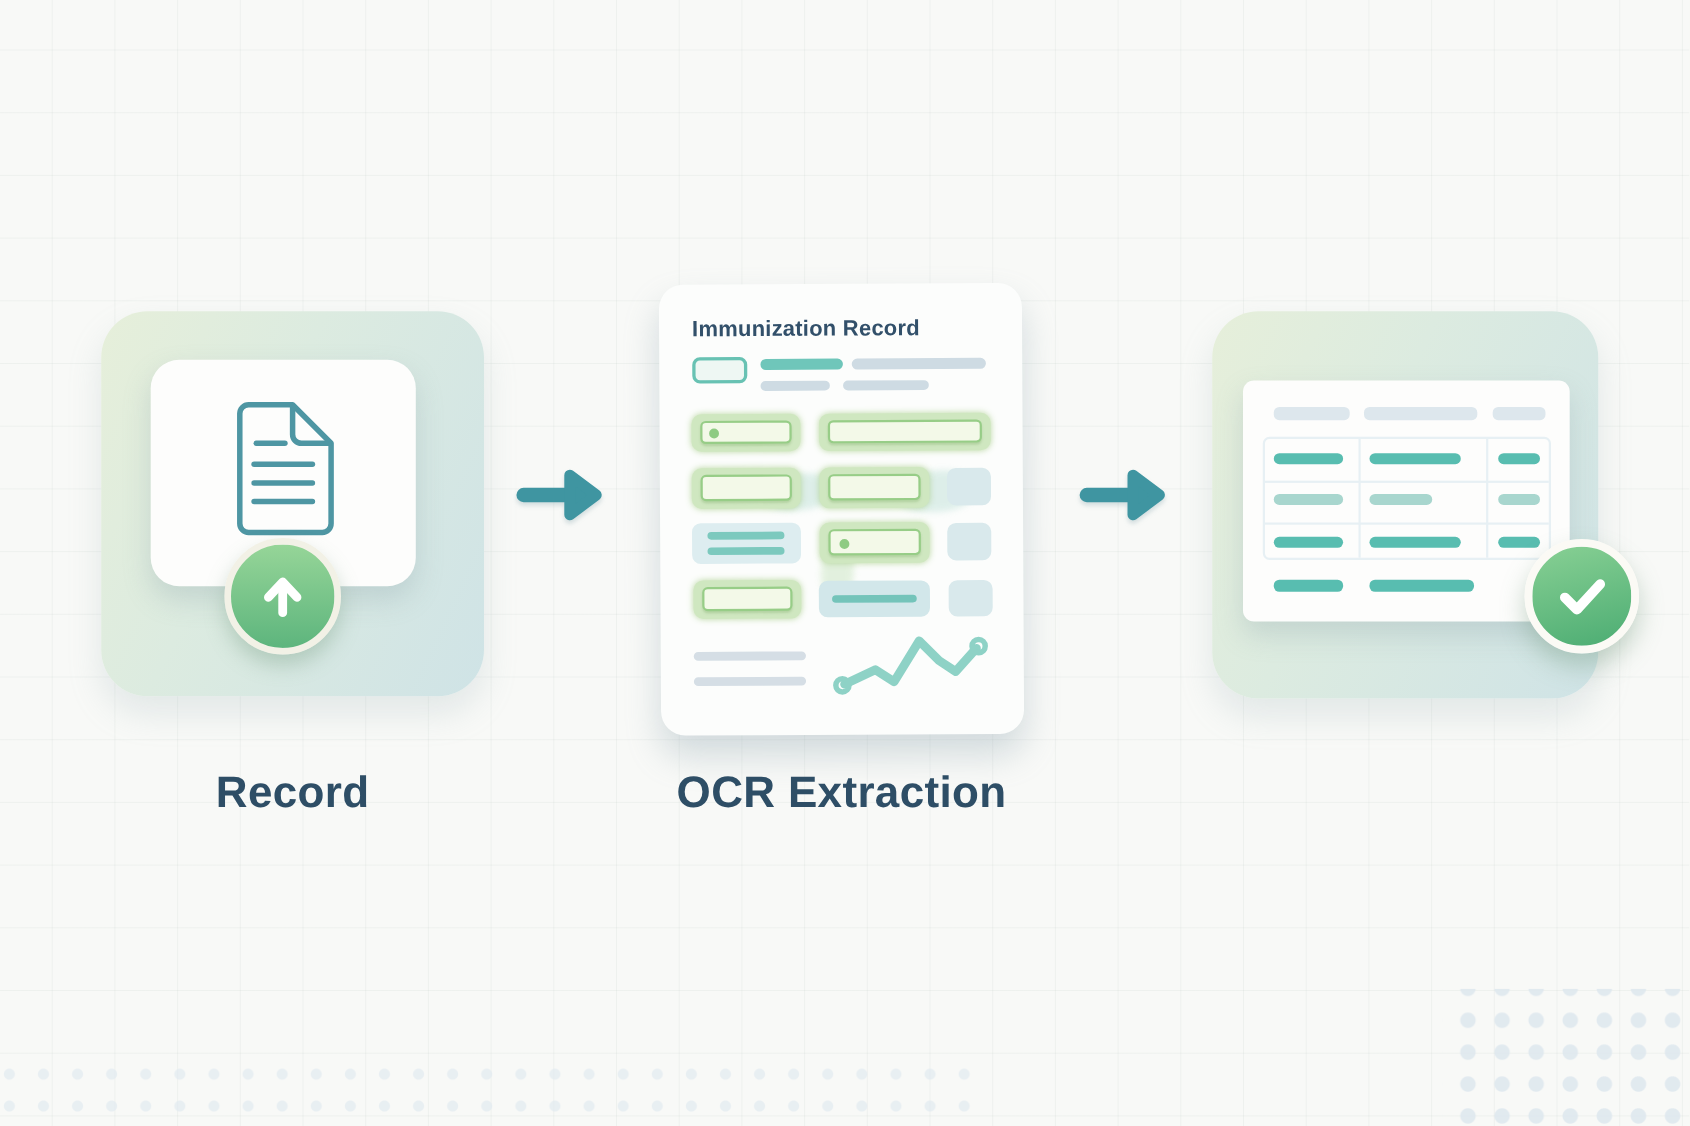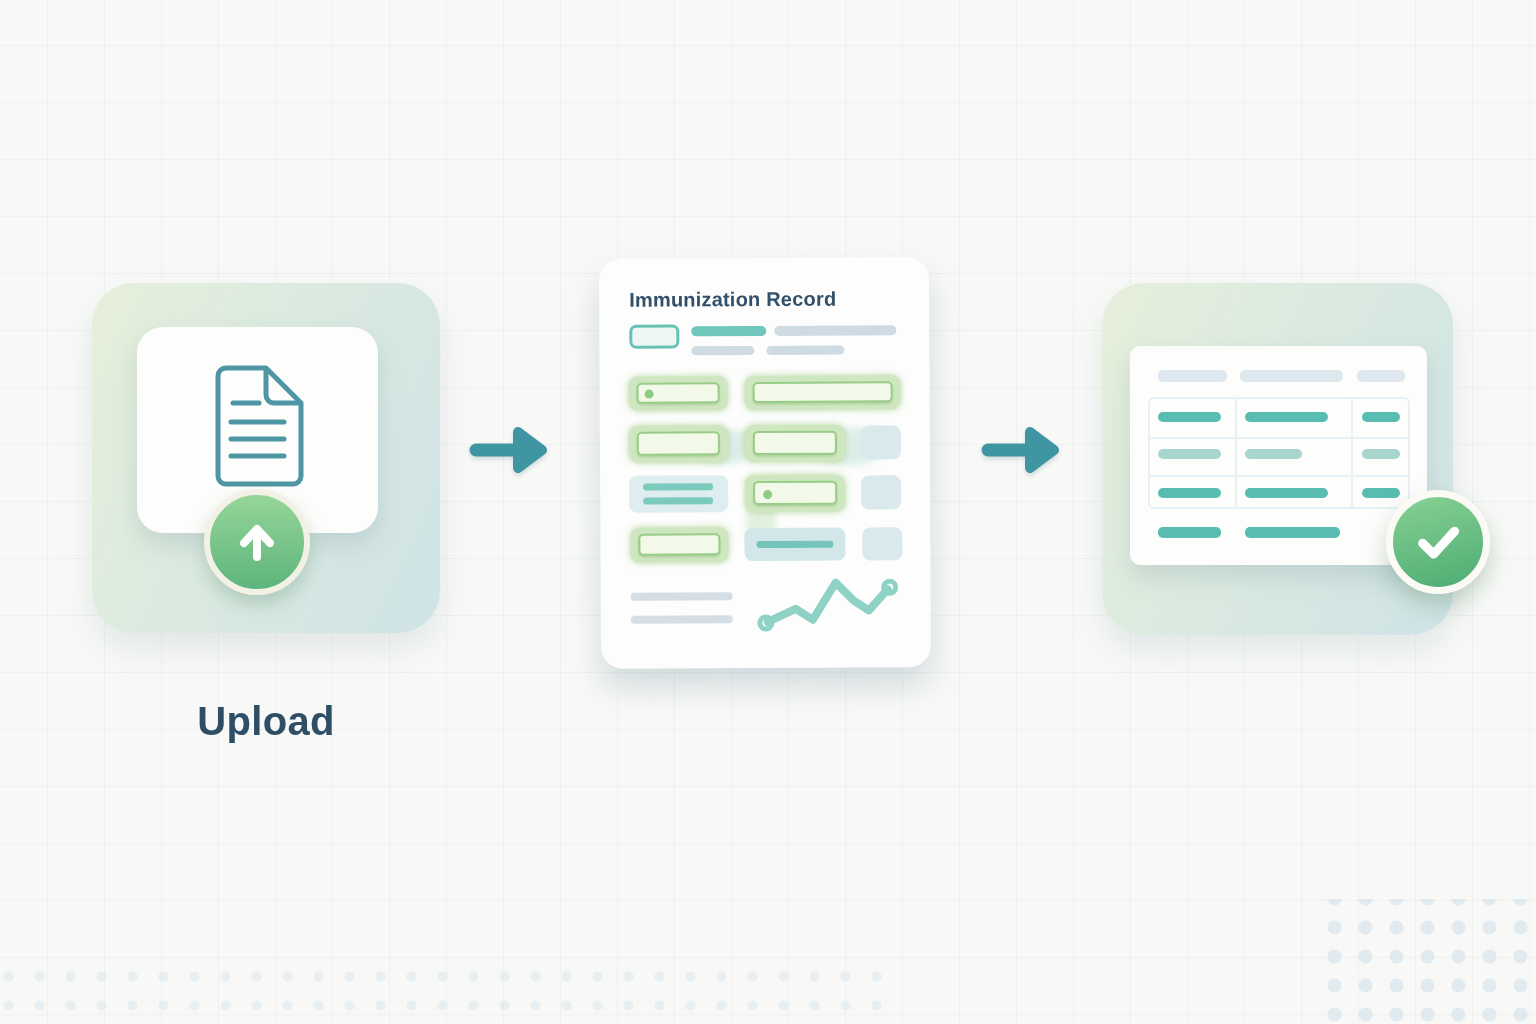--- a/index.html
+++ b/index.html
@@ -218,14 +218,15 @@
       <div class="tbar cell-teal" style="left:28px; top:181px; width:63px; height:11px;"></div>
       <div class="tbar cell-teal" style="left:115px; top:181px; width:95px; height:11px;"></div>
     </div>
     <div class="check-circle">
       <svg width="64" height="64" viewBox="0 0 100 100">
         <polyline points="26,52 43,69 76,33" fill="none" stroke="#ffffff" stroke-width="14" stroke-linecap="round" stroke-linejoin="round"></polyline>
       </svg>
     </div>
   </div>
 
-  <div class="step-label label-1">Upload</div>
+  <div class="step-label label-1">Record</div>
+  <div class="step-label label-2">OCR Extraction</div>
 </div>
 
 </body></html>

